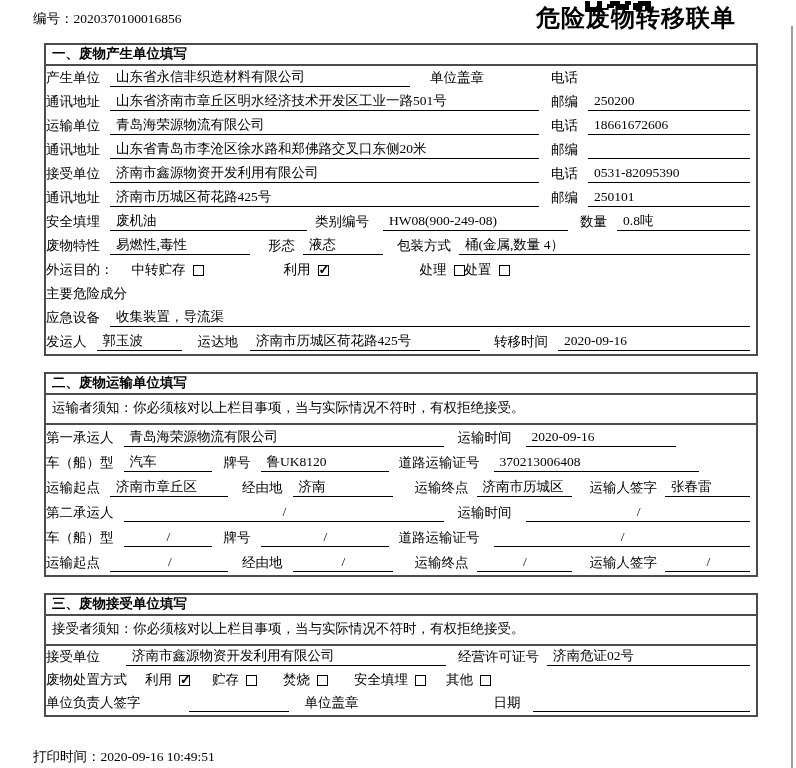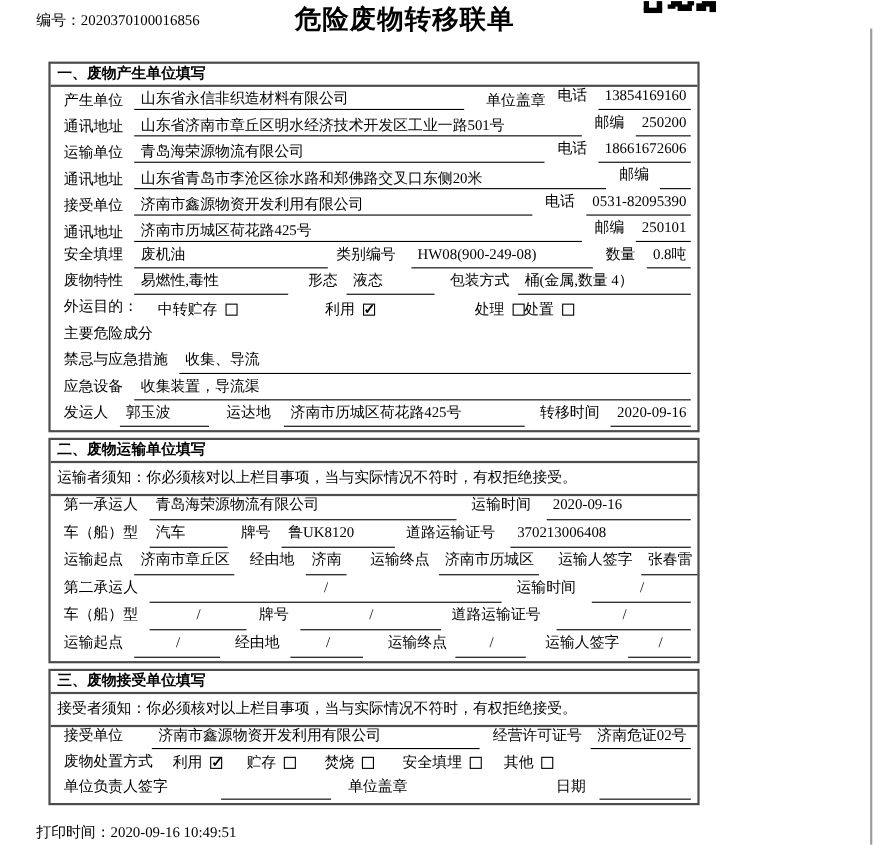--- a/index.html
+++ b/index.html
@@ -3,33 +3,33 @@
 <meta charset="utf-8">
 <style>
   * { margin:0; padding:0; box-sizing:border-box; }
   html,body { background:#fff; }
   body {
     width:796px; height:768px; position:relative; overflow:hidden;
     font-family:"Liberation Serif","DejaVu Serif",serif;
     font-size:13.5px; color:#000; line-height:1.25;
   }
   .serial { position:absolute; left:33px; top:11px; white-space:nowrap; }
-  .title { position:absolute; left:0; right:60px; top:3px; text-align:center;
+  .title { position:absolute; left:0; right:60px; top:3px; text-align:right;
            font-size:24px; font-weight:bold; letter-spacing:1px; }
   .qr { position:absolute; left:585px; top:0; }
   .page-edge { position:absolute; left:791px; top:26px; bottom:0; width:2px; background:#9c9c9c; }
 
-  .form { position:absolute; left:44px; top:56px; width:592px; }
+  .form { position:absolute; left:44px; top:43px; width:714px; }
   .sect { border:2px solid #4c4c4c; background:#fff; }
-  .sect + .sect { margin-top:5px; }
+  .sect + .sect { margin-top:16px; }
   .band { height:21px; display:flex; align-items:center; padding-left:6px;
           font-weight:bold; border-bottom:2px solid #4c4c4c; }
   .notice { padding:5px 16px 6px 6px; border-bottom:2px solid #4c4c4c; }
 
-  .row { display:flex; padding:0 6px 3px 12px; }
+  .row { display:flex; align-items:flex-end; padding:0 6px 3px 0; }
   .s1 .row { height:24px; } .s2 .row { height:25px; } .s3 .row { height:23px; }
   .row > * { white-space:nowrap; }
   .lb { margin-right:10px; }
   .u { border-bottom:1px solid #000; padding:0 4px 0 6px; min-height:17px; }
   .fill { flex:1; }
   .c { text-align:center; }
   .seg { display:flex; align-items:flex-end; width:505px; }
 
   .w85{width:85px}.w88{width:88px}.w95{width:95px}.w100{width:100px}.w110{width:110px}
   .w118{width:118px}.w128{width:128px}.w140{width:140px}.w150{width:150px}.w180{width:180px}
@@ -72,21 +72,20 @@
   <div class="sect s1">
     <div class="band">一、废物产生单位填写</div>
 
     <div class="row">
       <div class="seg">
         <span class="lb">产生单位</span>
         <span class="u w300">山东省永信非织造材料有限公司</span>
         <span class="m20">单位盖章</span>
       </div>
       <span class="lb">电话</span>
-      <span class="u fill">13854169160</span>
     </div>
 
     <div class="row">
       <div class="seg">
         <span class="lb">通讯地址</span>
         <span class="u fill" style="margin-right:12px">山东省济南市章丘区明水经济技术开发区工业一路501号</span>
       </div>
       <span class="lb">邮编</span>
       <span class="u fill">250200</span>
     </div>
@@ -162,24 +161,20 @@
       <span class="opt m115">
         <span>处置</span>
         <span class="cb"></span>
       </span>
     </div>
 
     <div class="row">
       <span class="lb">主要危险成分</span>
     </div>
 
-    <div class="row">
-      <span class="lb">禁忌与应急措施</span>
-      <span class="u fill">收集、导流</span>
-    </div>
 
     <div class="row">
       <span class="lb">应急设备</span>
       <span class="u fill">收集装置，导流渠</span>
     </div>
 
     <div class="row">
       <span class="lb">发运人</span>
       <span class="u w85">郭玉波</span>
       <span class="m16">运达地</span>

